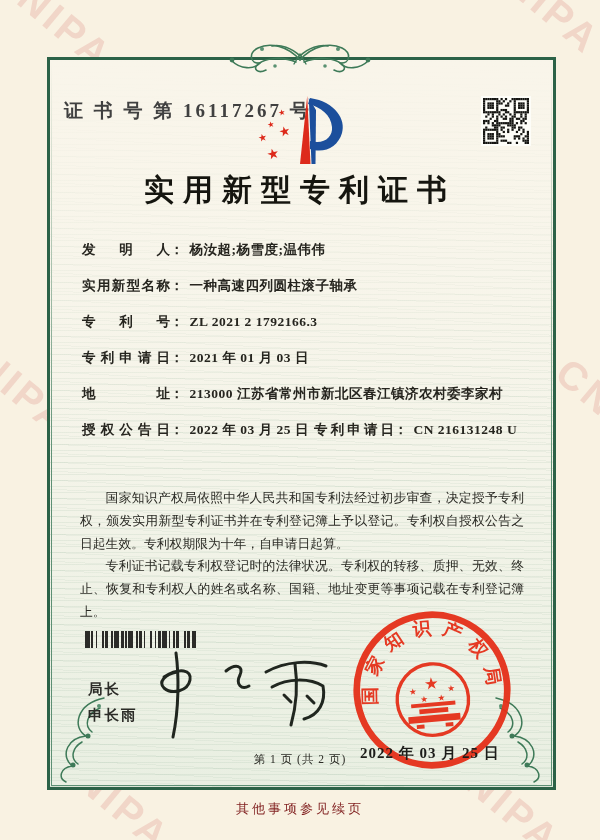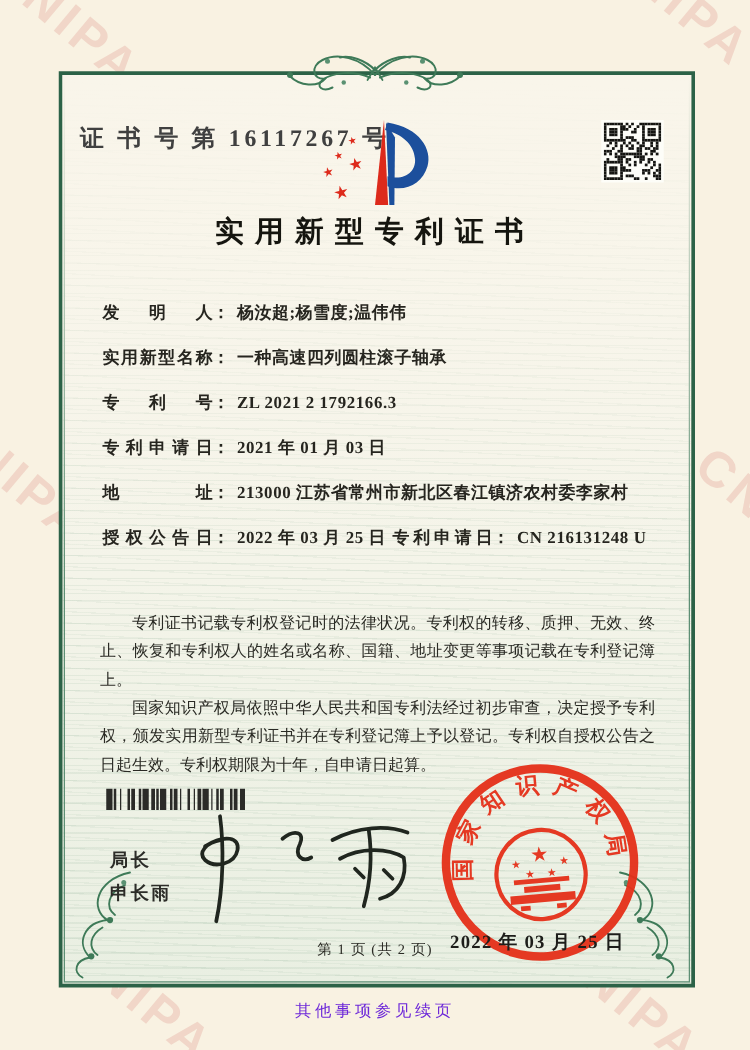--- a/index.html
+++ b/index.html
@@ -22,21 +22,21 @@
      background-image:
        repeating-linear-gradient(0deg, rgba(96,146,114,0.10) 0 1px, transparent 1px 6px),
        repeating-linear-gradient(3deg, rgba(96,146,114,0.07) 0 1px, transparent 1px 9px);}
   .texture-top-fade{position:absolute;left:0;top:0;width:100%;height:55%;
      background:linear-gradient(180deg,#f9f5ea 0%, rgba(249,245,234,0) 100%);pointer-events:none;}
 
   
   .cert-no{position:absolute;left:64px;top:98px;font-size:19px;font-weight:700;
            color:#404040;letter-spacing:3px;}
   .title{position:absolute;left:0;top:170px;width:100%;text-align:center;
-         font-size:23px;font-weight:700;color:#15150f;letter-spacing:9px;}
+         font-size:30px;font-weight:700;color:#15150f;letter-spacing:9px;}
   .fields{position:absolute;left:82px;top:240px;width:445px;font-size:13.5px;
           font-weight:600;color:#26251f;}
   .frow{position:relative;height:36px;line-height:20px;}
   .flabel{display:inline-block;width:88px;text-align:justify;text-align-last:justify;
           vertical-align:top;}
   .fcolon{display:inline-block;margin-right:6px;}
   .fvalue{letter-spacing:0.5px;}
   .grant2{position:absolute;left:232px;top:0;}
   .grant2 .flabel{width:80px;}
 
@@ -52,21 +52,21 @@
           font-size:14.5px;font-weight:700;color:#2c2c28;line-height:26px;letter-spacing:2px;}
   .signature-svg{position:absolute;left:128px;top:645px;}
 
   .seal{position:absolute;left:350px;top:608px;transform:rotate(-5deg);opacity:0.95;}
   .seal-date{position:absolute;left:360px;top:744px;width:180px;font-size:15px;
              font-weight:600;color:#1d1d1a;letter-spacing:1px;z-index:5;}
 
   .page-no{position:absolute;left:0;top:752px;width:100%;text-align:center;
            font-size:11.5px;color:#2a2a24;letter-spacing:1px;}
   .footer-note{position:absolute;left:0;top:800px;width:100%;text-align:center;
-               font-size:13px;color:#6d28d9;letter-spacing:3px;}
+               font-size:13px;color:#7f1d1d;letter-spacing:3px;}
 
   .logo{position:absolute;left:250px;top:88px;}
   .qr{position:absolute;left:481px;top:96px;background:#fdfdf8;padding:2px;}
   .crest{position:absolute;left:212px;top:36px;}
   .corner-fl{position:absolute;}
   .corner-fl.left{left:52px;top:694px;}
   .corner-fl.right{right:52px;top:694px;transform:scaleX(-1);}
 </style>
 </head>
 <body>
@@ -381,22 +381,22 @@
     </div>
     <div class="frow">
       <span class="flabel">授权公告日</span><span class="fcolon">：</span><span class="fvalue">2022 年 03 月 25 日</span>
       <span class="grant2">
         <span class="flabel">专利申请日</span><span class="fcolon">：</span><span class="fvalue">CN 216131248 U</span>
       </span>
     </div>
   </div>
 
   <div class="paras">
+    <p>国家知识产权局依照中华人民共和国专利法经过初步审查，决定授予专利权，颁发实用新型专利证书并在专利登记簿上予以登记。专利权自授权公告之日起生效。专利权期限为十年，自申请日起算。</p>
     <p>专利证书记载专利权登记时的法律状况。专利权的转移、质押、无效、终止、恢复和专利权人的姓名或名称、国籍、地址变更等事项记载在专利登记簿上。</p>
-    <p>国家知识产权局依照中华人民共和国专利法经过初步审查，决定授予专利权，颁发实用新型专利证书并在专利登记簿上予以登记。专利权自授权公告之日起生效。专利权期限为十年，自申请日起算。</p>
   </div>
 
   <div class="barcode" id="barcode">
       <span style="width: 4.65px; background: rgb(43, 43, 40);"></span>
       <span style="width: 1.55px; background: transparent;"></span>
       <span style="width: 1.55px; background: rgb(43, 43, 40);"></span>
       <span style="width: 3.1px; background: transparent;"></span>
       <span style="width: 1.55px; background: rgb(43, 43, 40);"></span>
       <span style="width: 4.65px; background: transparent;"></span>
       <span style="width: 1.55px; background: rgb(43, 43, 40);"></span>

